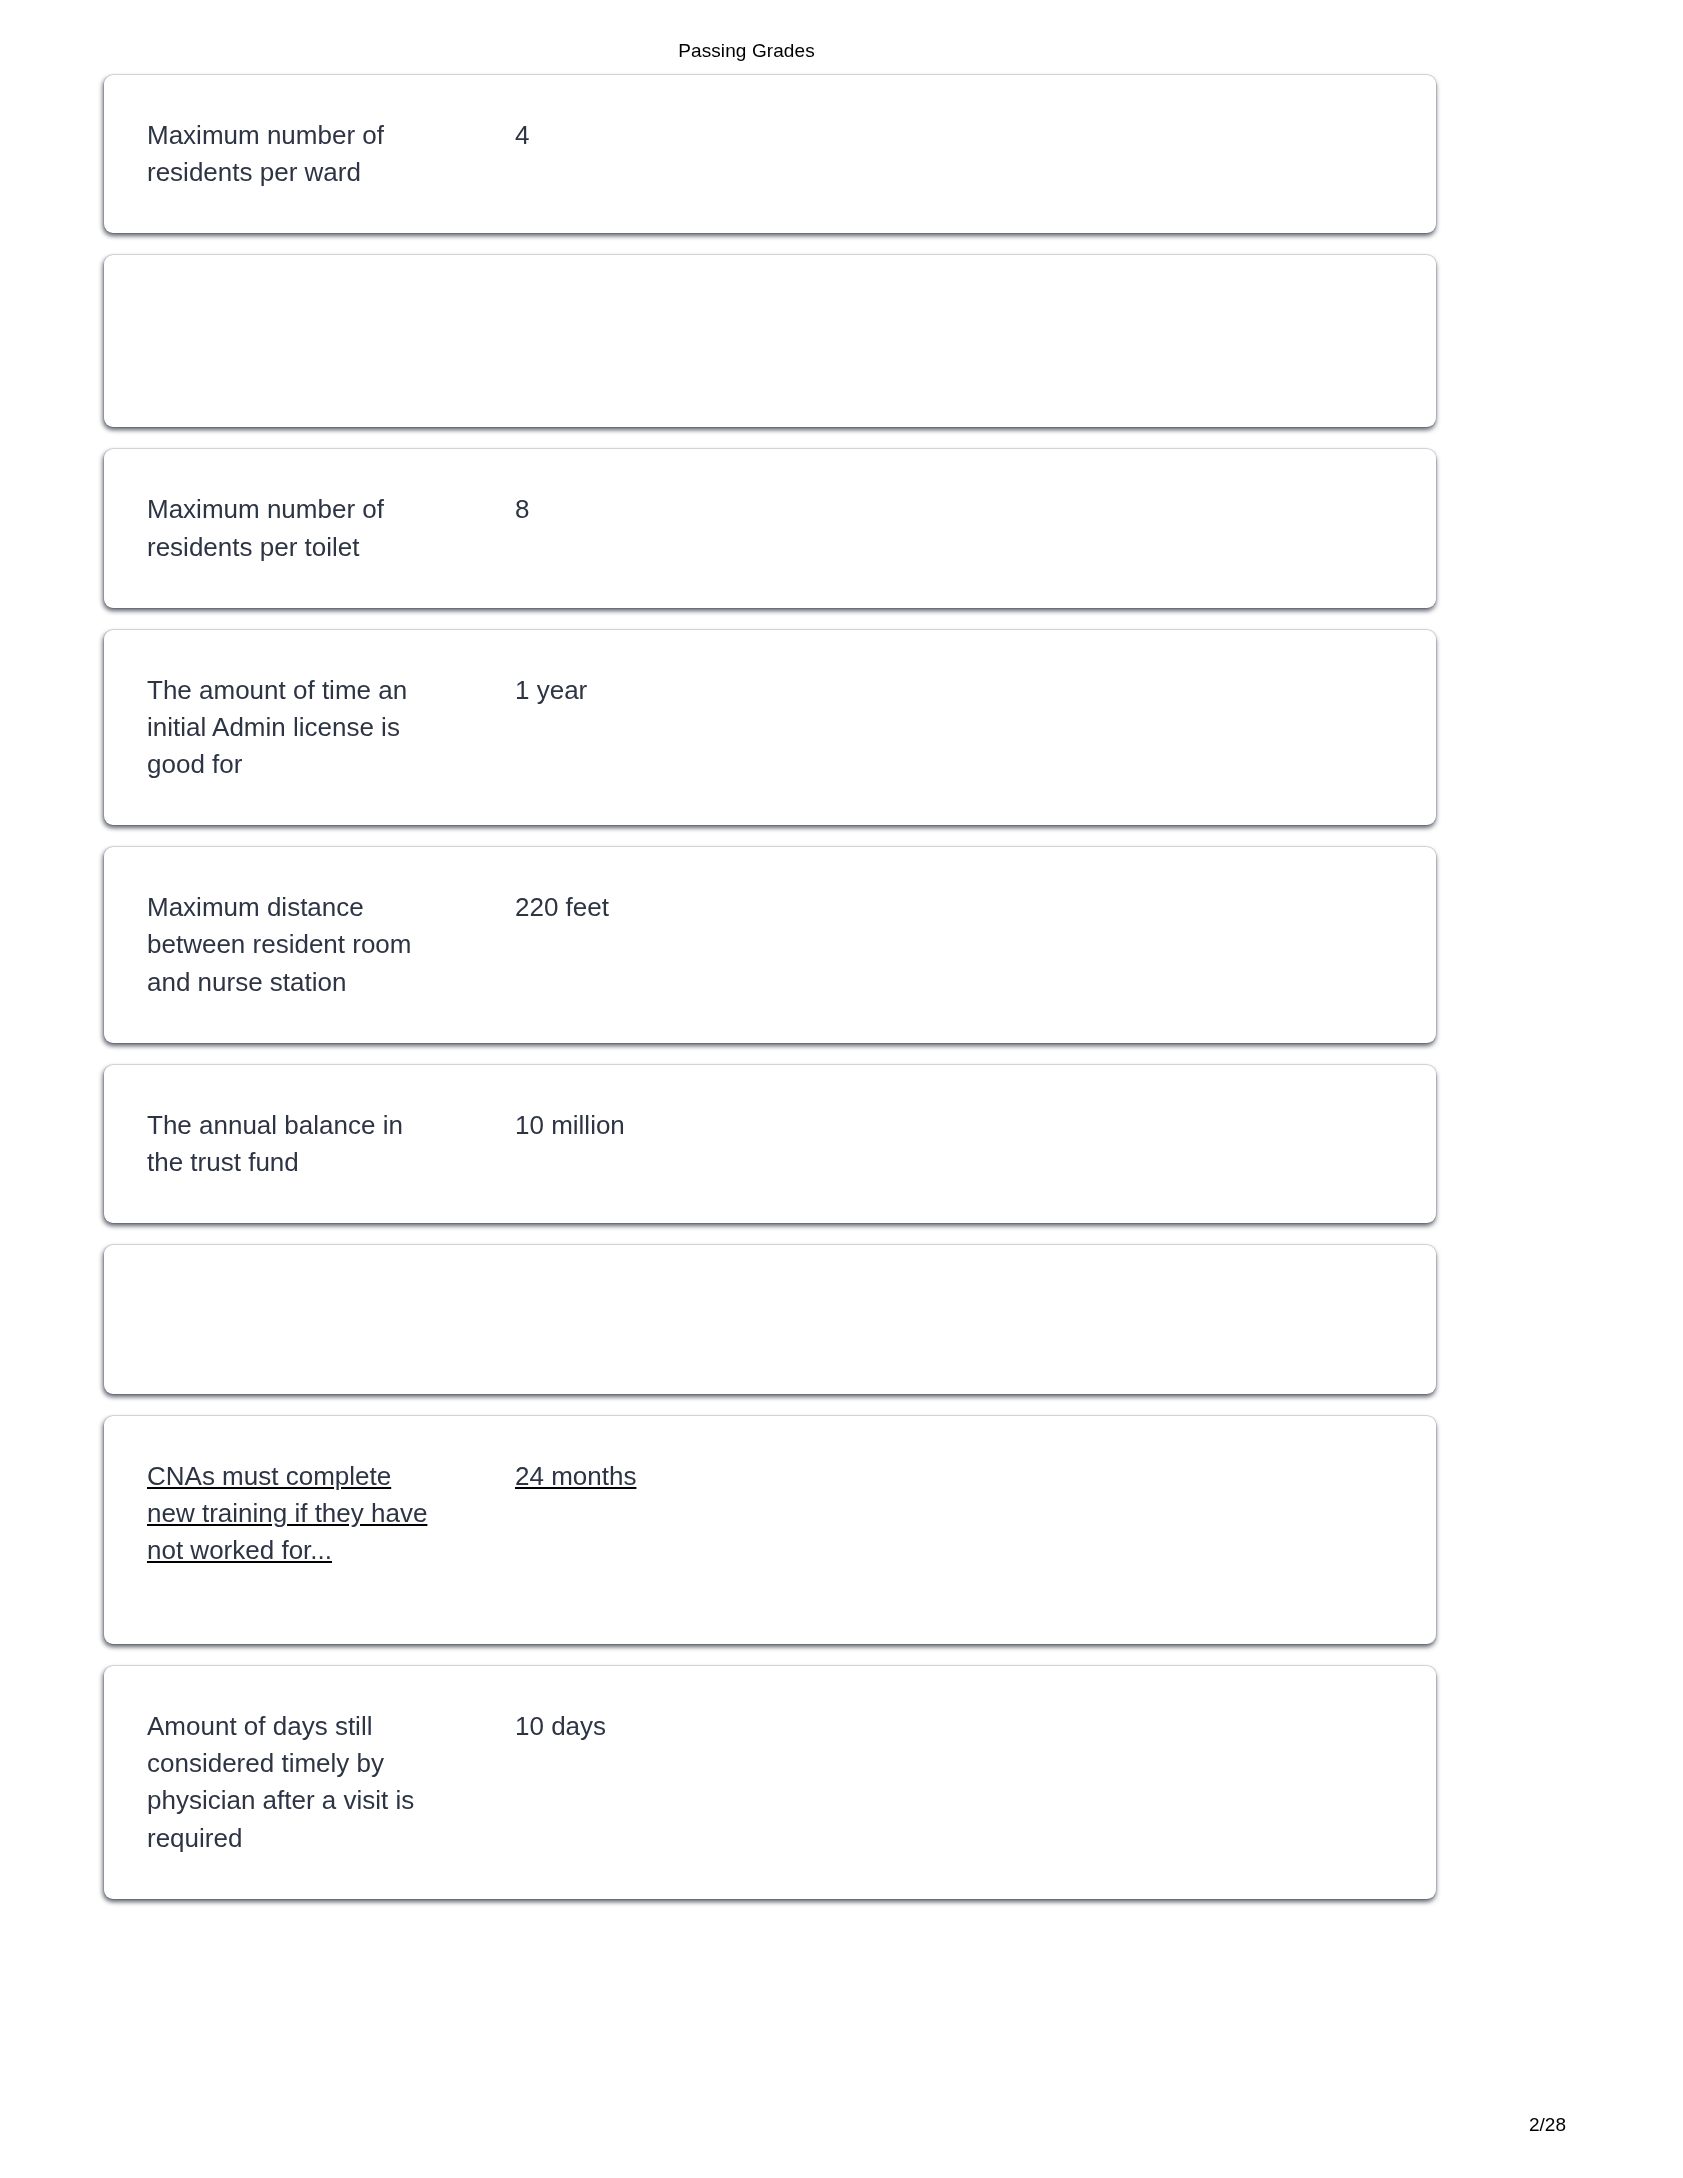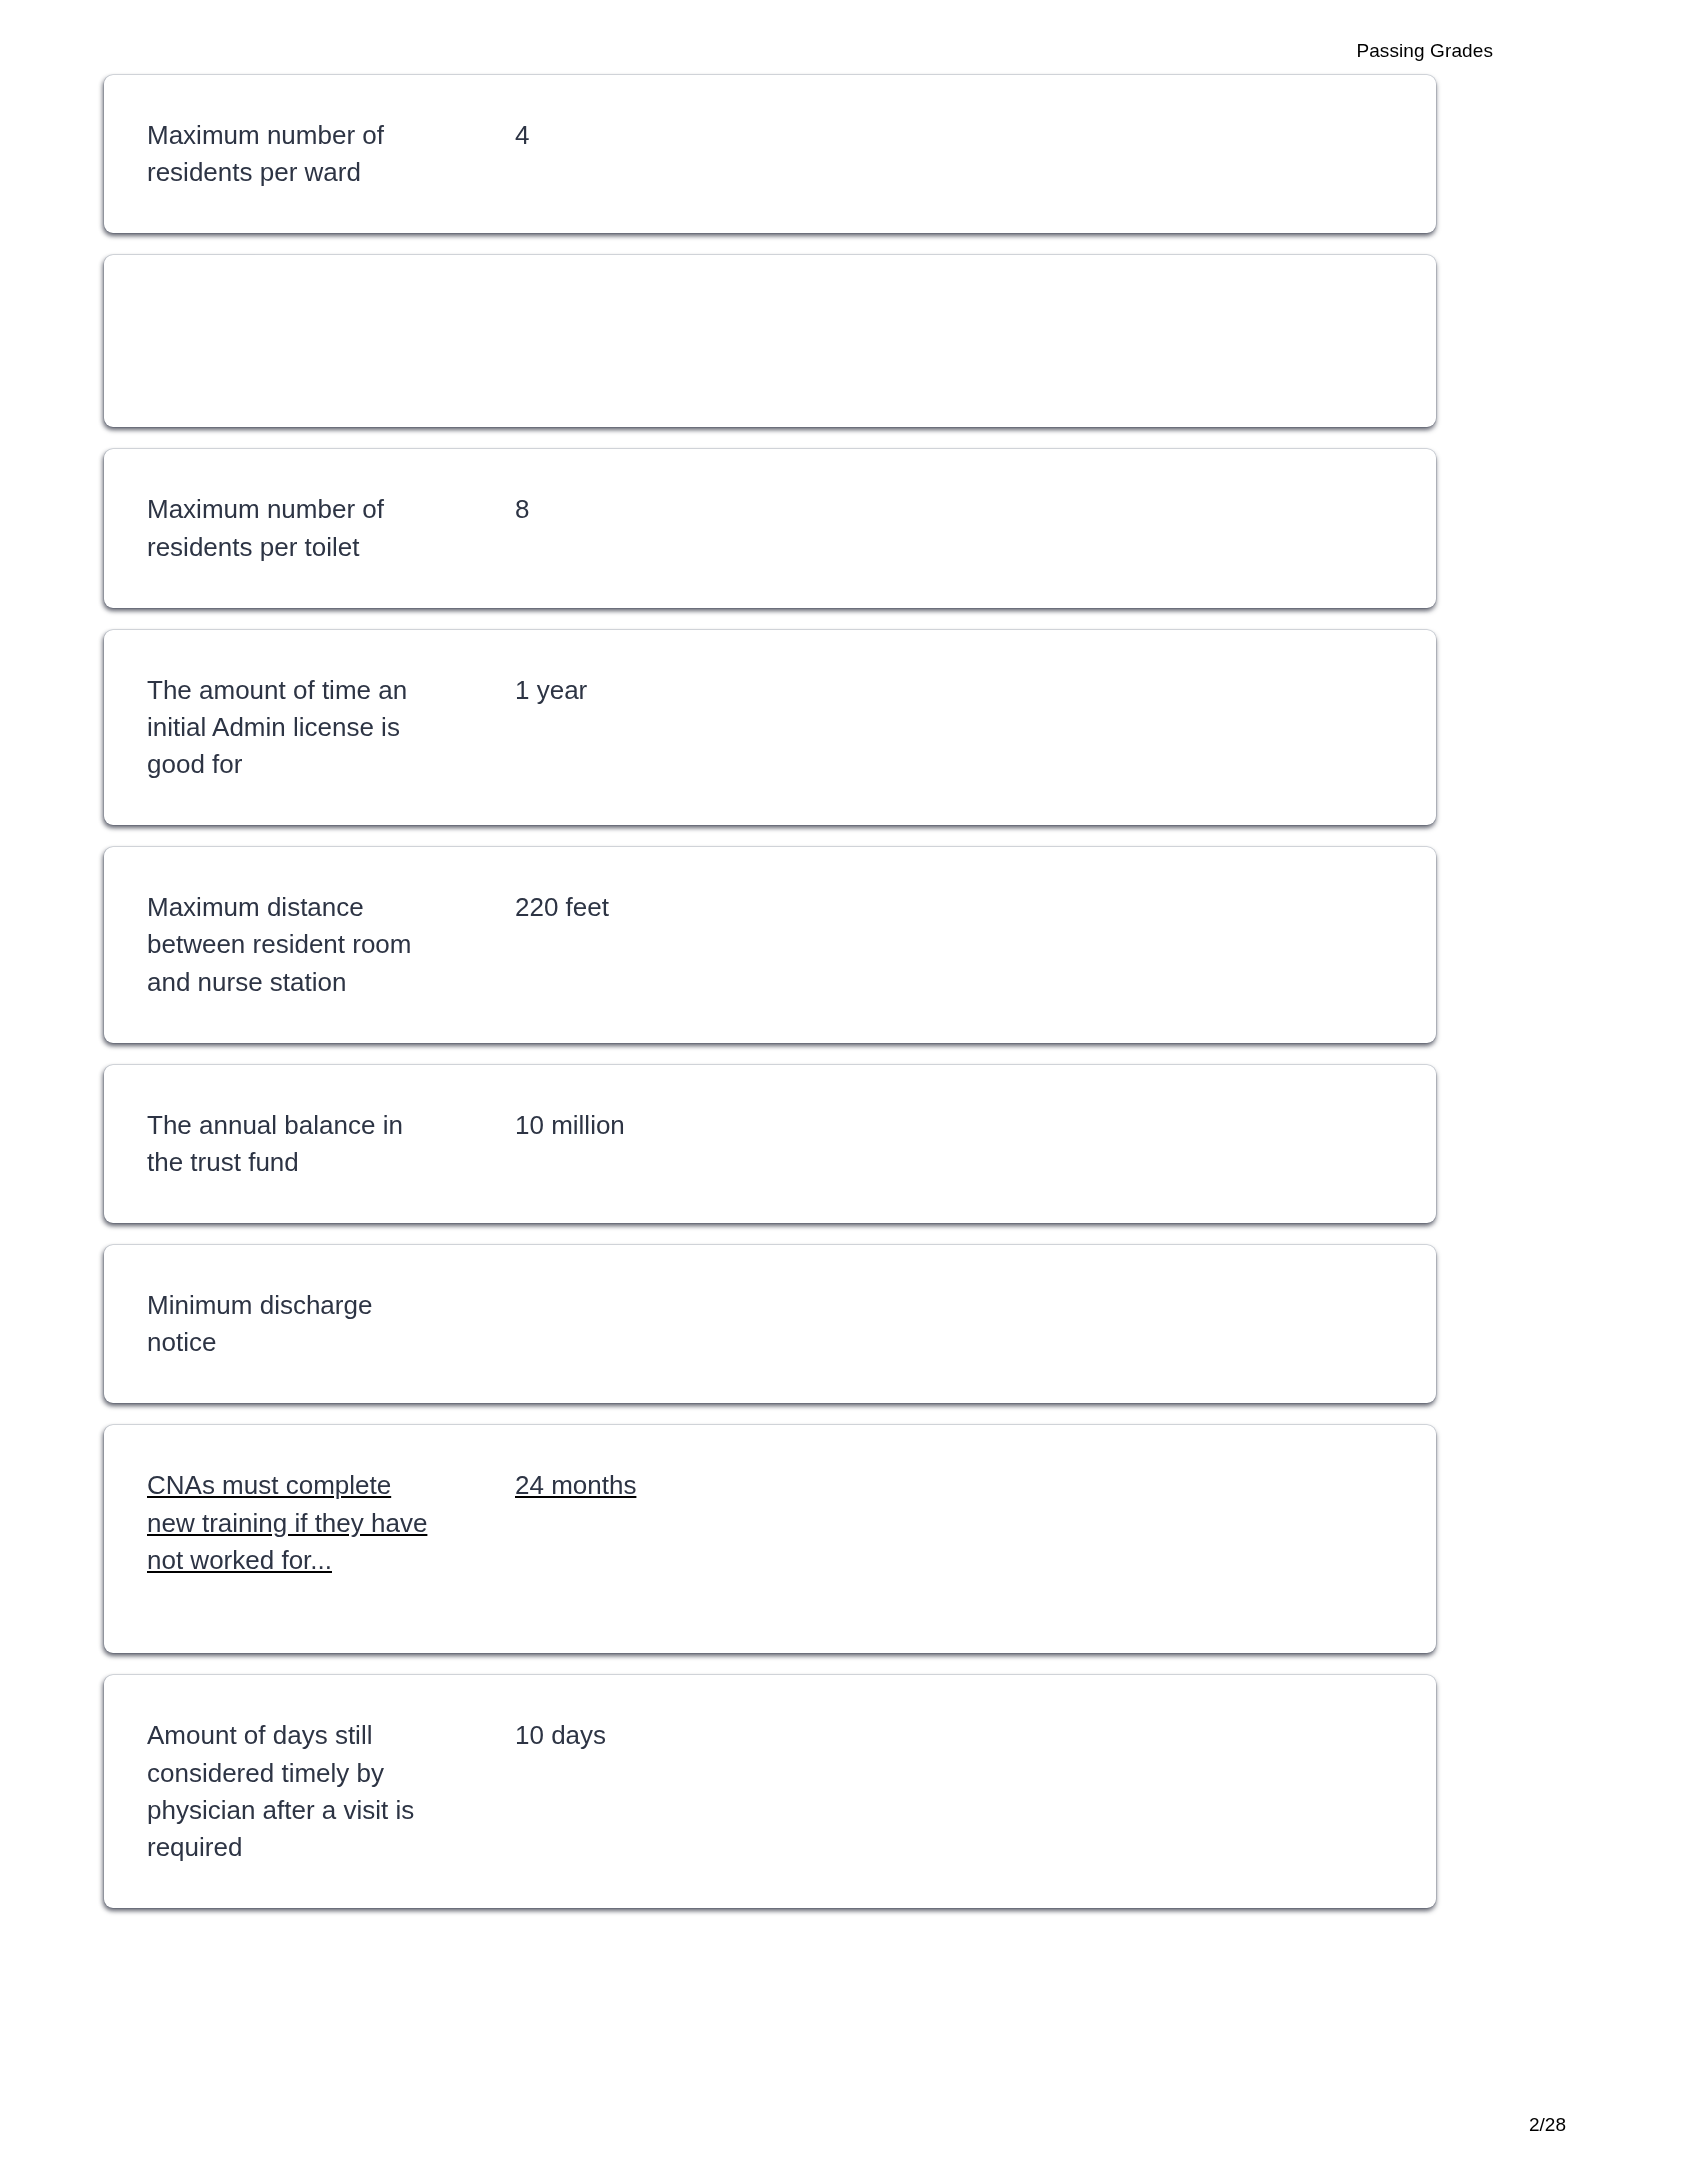--- a/index.html
+++ b/index.html
@@ -15,21 +15,21 @@
     font-family: "Liberation Sans", sans-serif;
     overflow: hidden;
   }
 
   
   .doc-header {
     position: absolute;
     top: 40px;
     left: 0;
     width: 1493px;
-    text-align: right;
+    text-align: center;
     font-size: 19px;
     color: #000000;
     letter-spacing: 0.1px;
   }
 
   
   .card-column {
     position: absolute;
     top: 75px;
     left: 104px;
@@ -112,22 +112,20 @@
 between resident room
 and nurse station</div>
       <div class="definition">220 feet</div>
     </div>
     <div class="flash-card" style="min-height: 148px;">
       <div class="term">The annual balance in
 the trust fund</div>
       <div class="definition">10 million</div>
     </div>
     <div class="flash-card" style="min-height: 149px;">
-      <div class="term">Minimum discharge
-notice</div>
     </div>
     <div class="flash-card" style="min-height: 228px; text-decoration: underline;">
       <div class="term">CNAs must complete
 new training if they have
 not worked for...</div>
       <div class="definition">24 months</div>
     </div>
     <div class="flash-card" style="min-height: 228px;">
       <div class="term">Amount of days still
 considered timely by

